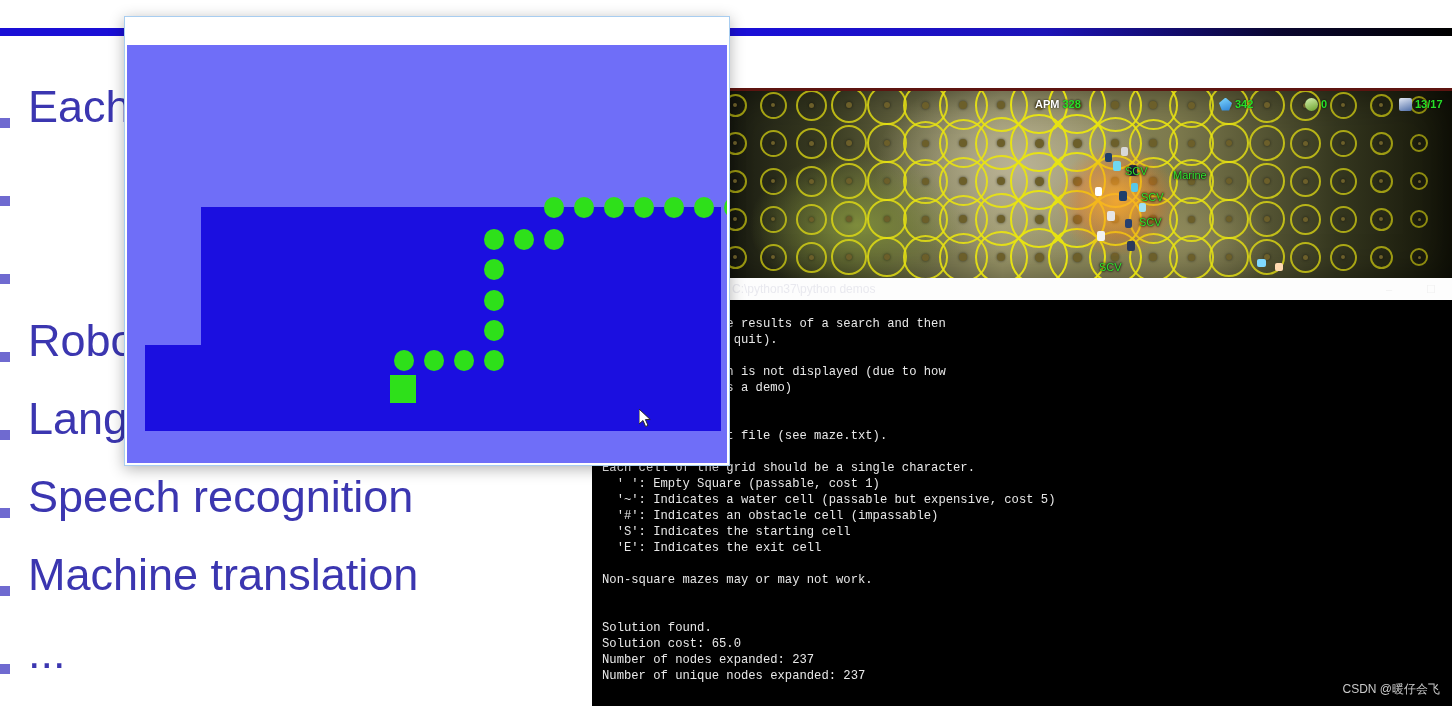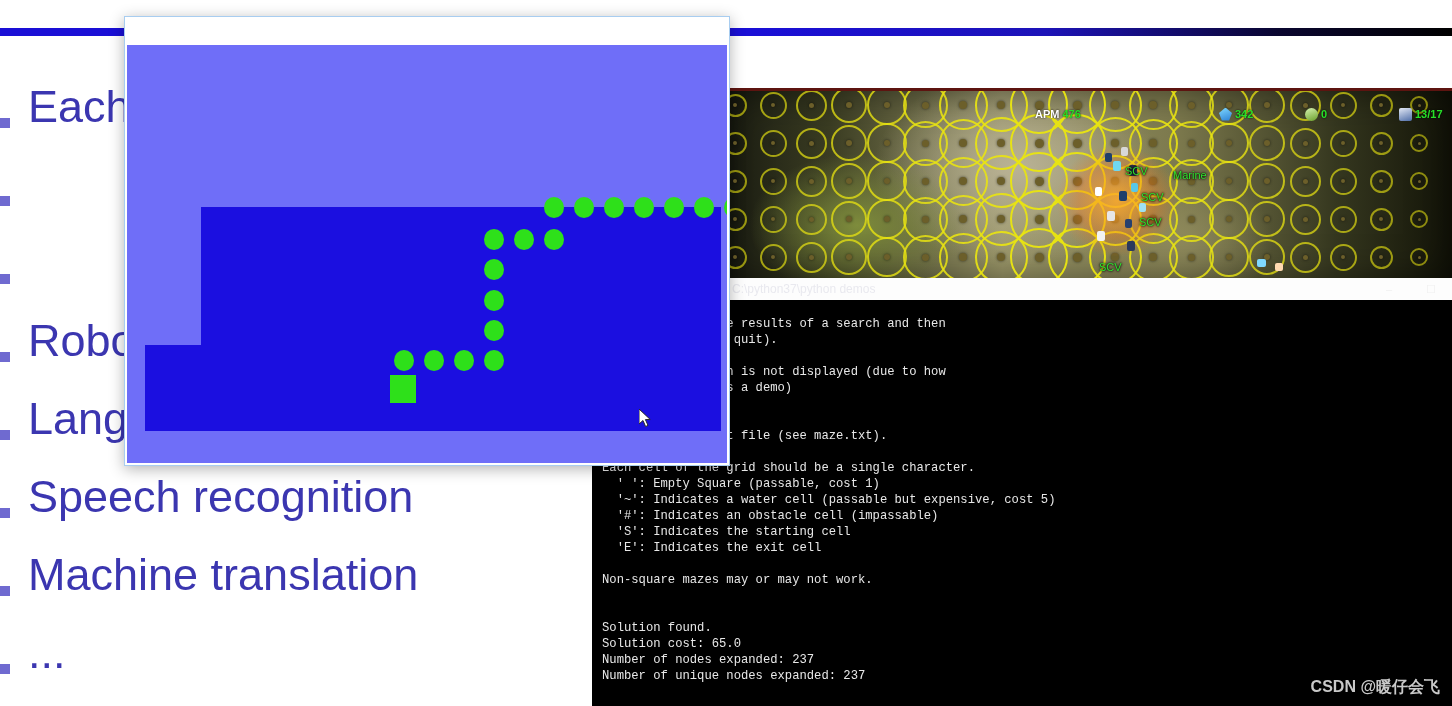--- a/index.html
+++ b/index.html
@@ -100,21 +100,21 @@
     left: 330px; top: 55px;
     width: 120px; height: 110px;
     background: radial-gradient(ellipse at center, rgba(255,170,40,.85) 0%, rgba(255,120,20,.35) 45%, rgba(255,120,20,0) 72%);
   }
   .unit-blip {
     position: absolute;
     border-radius: 2px;
   }
   #game-hud {
     position: absolute;
-    left: 0; top: 10px;
+    left: 0; top: 0;
     width: 725px; height: 26px;
     display: flex;
     align-items: center;
     font-size: 11px;
     font-weight: bold;
     font-family: "Liberation Sans", sans-serif;
   }
   .hud-item { position: absolute; display: flex; align-items: center; gap: 3px; }
   .hud-label { color: #ffffff; text-shadow: 0 0 2px #000; }
   .hud-value { color: #27e028; text-shadow: 0 0 2px #000; }
@@ -252,24 +252,23 @@
     left: 512px; top: 364px;
     width: 14px; height: 20px;
     pointer-events: none;
   }
 
   
   #watermark {
     position: absolute;
     right: 12px; bottom: 8px;
     color: #c9c9c9;
-    font-size: 16px;
+    font-size: 12px;
     white-space: nowrap;
     text-shadow: 0 0 2px rgba(0,0,0,.5);
-    font-weight: bold;
   }
 </style>
 </head>
 <body>
 
 <div id="slide">
   <div id="slide-title-crop"></div>
   <div id="slide-rule"></div>
 
   <div id="bullets">
@@ -513,21 +512,21 @@
       <div class="unit-blip" style="left: 412px; top: 112px; width: 7px; height: 9px; background: rgb(159, 225, 242);"></div>
       <div class="unit-blip" style="left: 370px; top: 140px; width: 8px; height: 10px; background: rgb(242, 242, 242);"></div>
       <div class="unit-blip" style="left: 400px; top: 150px; width: 8px; height: 10px; background: rgb(43, 58, 92);"></div>
       <div class="unit-blip" style="left: 530px; top: 168px; width: 9px; height: 8px; background: rgb(127, 216, 255);"></div>
       <div class="unit-blip" style="left: 548px; top: 172px; width: 8px; height: 8px; background: rgb(255, 217, 176);"></div>
     </div>
 
   <div id="game-hud">
     <span class="hud-item" style="left:308px">
       <span class="hud-label">APM</span>
-      <span class="hud-value">476</span>
+      <span class="hud-value">328</span>
     </span>
     <span class="hud-item" style="left:492px">
       <span class="hud-icon icon-mineral"></span>
       <span class="hud-value">342</span>
     </span>
     <span class="hud-item" style="left:578px">
       <span class="hud-icon icon-gas"></span>
       <span class="hud-value">0</span>
     </span>
     <span class="hud-item" style="left:672px">

